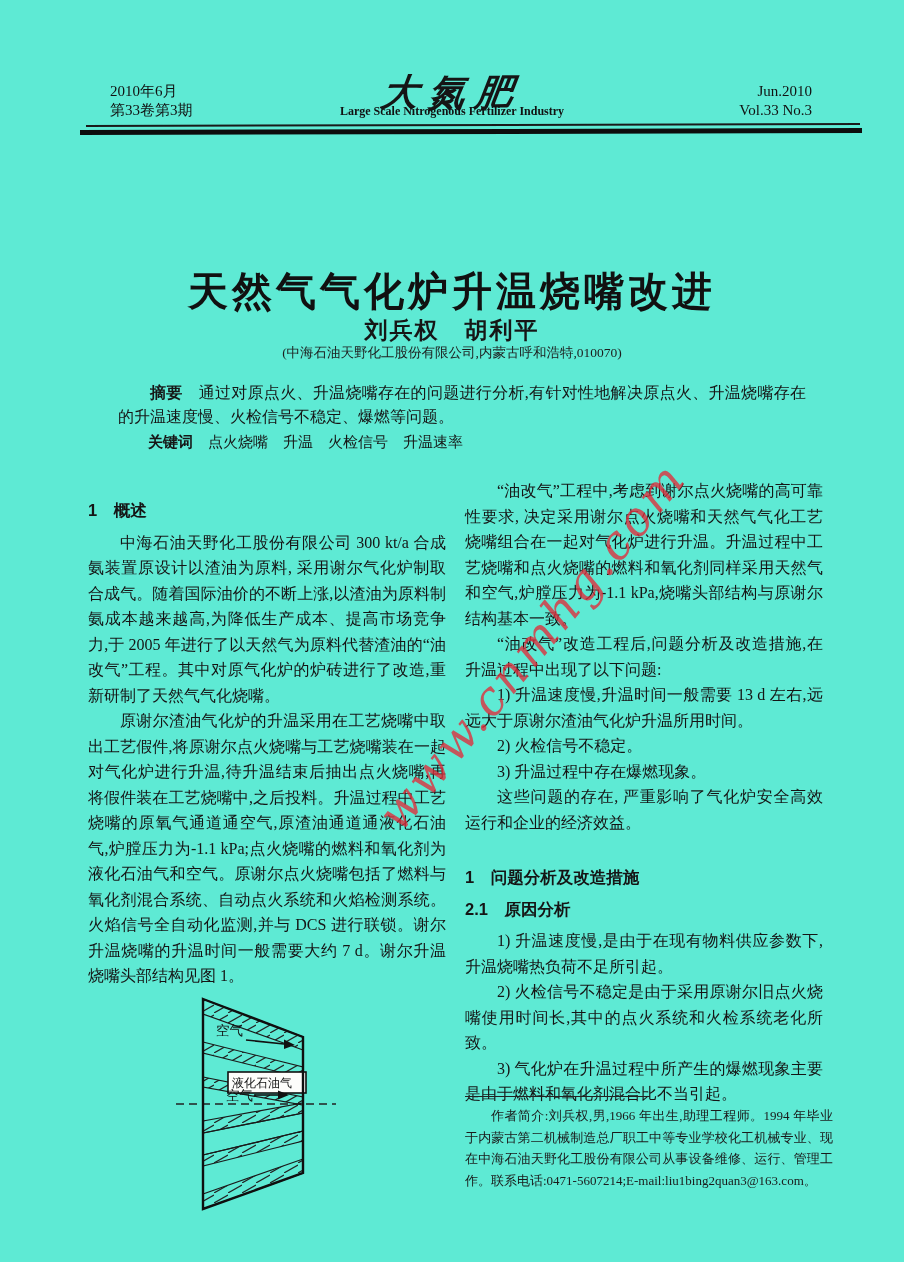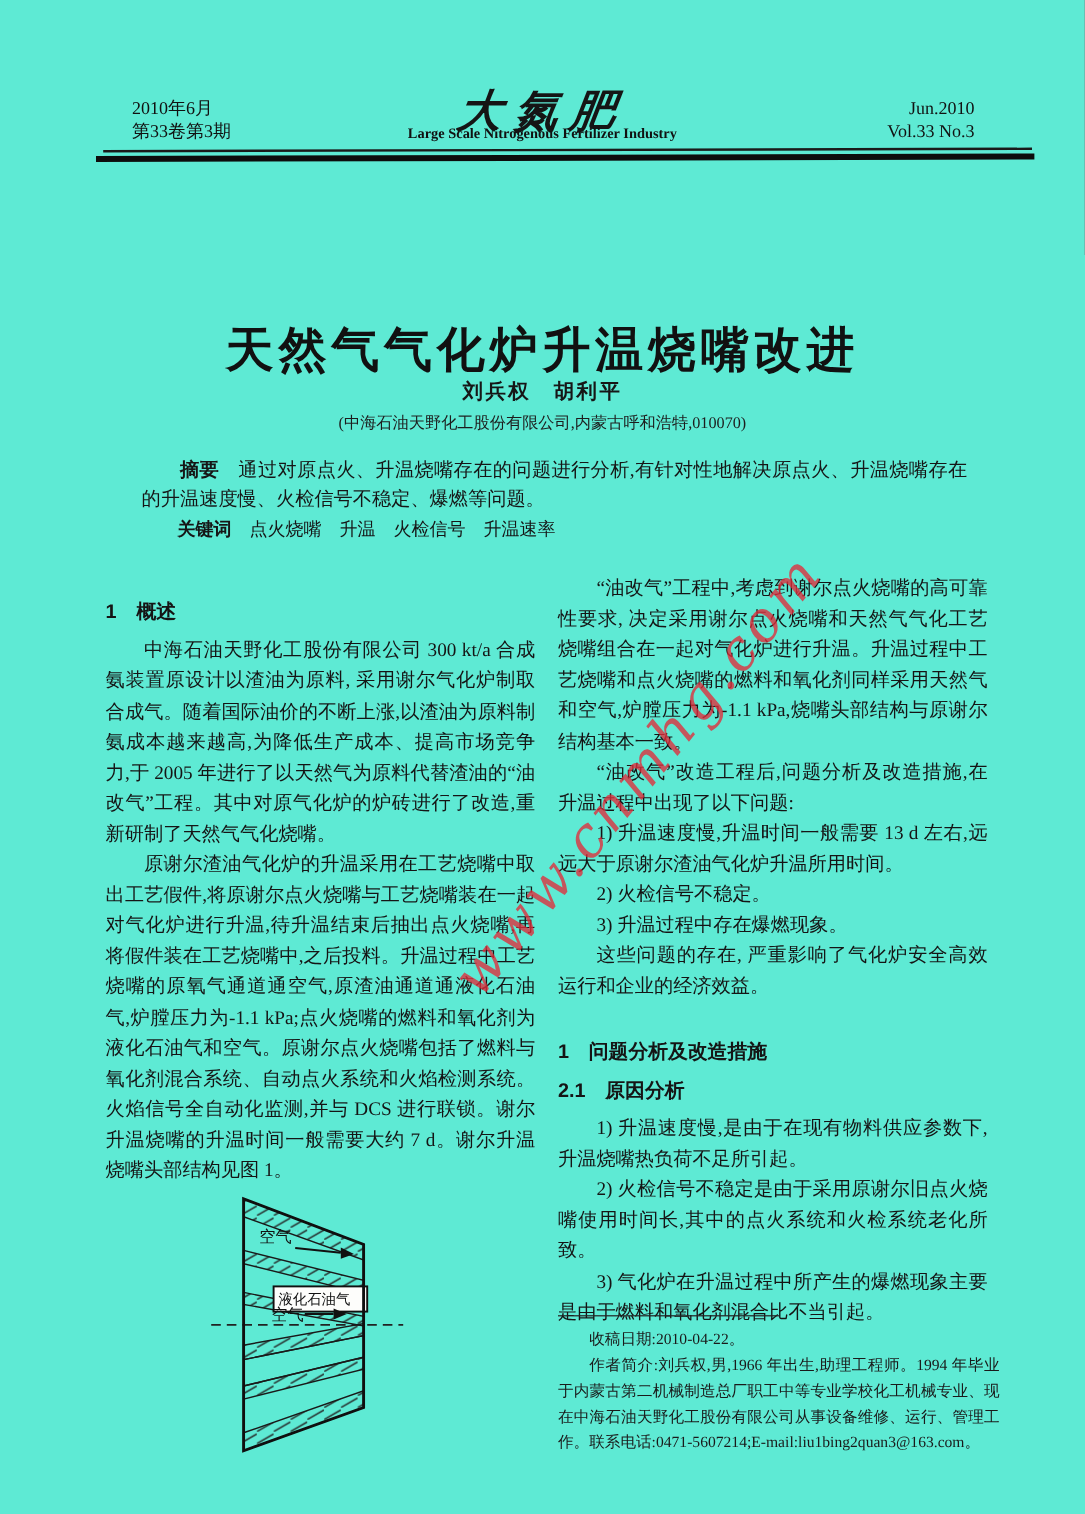--- a/index.html
+++ b/index.html
@@ -20,21 +20,21 @@
   }
   .journal-en{position:absolute;left:0;right:0;top:104px;text-align:center;font-size:12px;font-weight:bold;color:#111;font-family:"Liberation Serif",serif;}
   .rule-thin{position:absolute;left:86px;width:774px;top:124px;height:2px;background:#1a1a1a;transform:rotate(-0.15deg);}
   .rule-thick{position:absolute;left:80px;width:782px;top:129px;height:5px;background:#0d0d0d;transform:rotate(-0.15deg);}
   
   .title{
     position:absolute;left:0;right:0;top:244px;text-align:center;
     font-family:"Liberation Sans","DejaVu Sans",sans-serif;
     font-weight:bold;font-size:40px;letter-spacing:4px;color:#111;margin-top:20px;
   }
-  .authors{position:absolute;left:0;right:0;top:315px;text-align:center;font-size:17px;font-weight:bold;letter-spacing:2px;color:#161616;}
+  .authors{position:absolute;left:0;right:0;top:315px;text-align:center;font-size:23px;font-weight:bold;letter-spacing:2px;color:#161616;}
   .affil{position:absolute;left:0;right:0;top:344px;text-align:center;font-size:13.5px;color:#1d1d1d;}
   
   .abstract{position:absolute;left:118px;width:688px;top:381px;font-size:16px;line-height:24px;text-align:justify;text-indent:2em;color:#161616;}
   .kw{position:absolute;left:118px;width:688px;top:430px;font-size:15px;line-height:24px;text-indent:2em;color:#161616;}
   .blab{font-family:"Liberation Sans","DejaVu Sans",sans-serif;font-weight:bold;margin-right:1em;}
   
   .col{position:absolute;top:478px;width:358px;font-size:16px;line-height:25.5px;text-align:justify;color:#151515;}
   .col-l{left:88px;}
   .col-r{left:465px;}
   .col p{margin:0;text-indent:2em;}
@@ -148,19 +148,18 @@
     <div class="gap"></div>
     <div class="sec-h">1　问题分析及改造措施</div>
     <div class="sec-h sub">2.1　原因分析</div>
     <p>1) 升温速度慢,是由于在现有物料供应参数下,升温烧嘴热负荷不足所引起。</p>
     <p>2) 火检信号不稳定是由于采用原谢尔旧点火烧嘴使用时间长,其中的点火系统和火检系统老化所致。</p>
     <p>3) 气化炉在升温过程中所产生的爆燃现象主要是由于燃料和氧化剂混合比不当引起。</p>
   </div>
 
   <div class="footnote">
     <hr class="footnote-rule">
-    <p>收稿日期:2010-04-22。</p>
     <p>作者简介:刘兵权,男,1966 年出生,助理工程师。1994 年毕业于内蒙古第二机械制造总厂职工中等专业学校化工机械专业、现在中海石油天野化工股份有限公司从事设备维修、运行、管理工作。联系电话:0471-5607214;E-mail:liu1bing2quan3@163.com。</p>
   </div>
 
   <div class="watermark">www.cnmhg.com</div>
 
 </div>
 
 </body></html>

